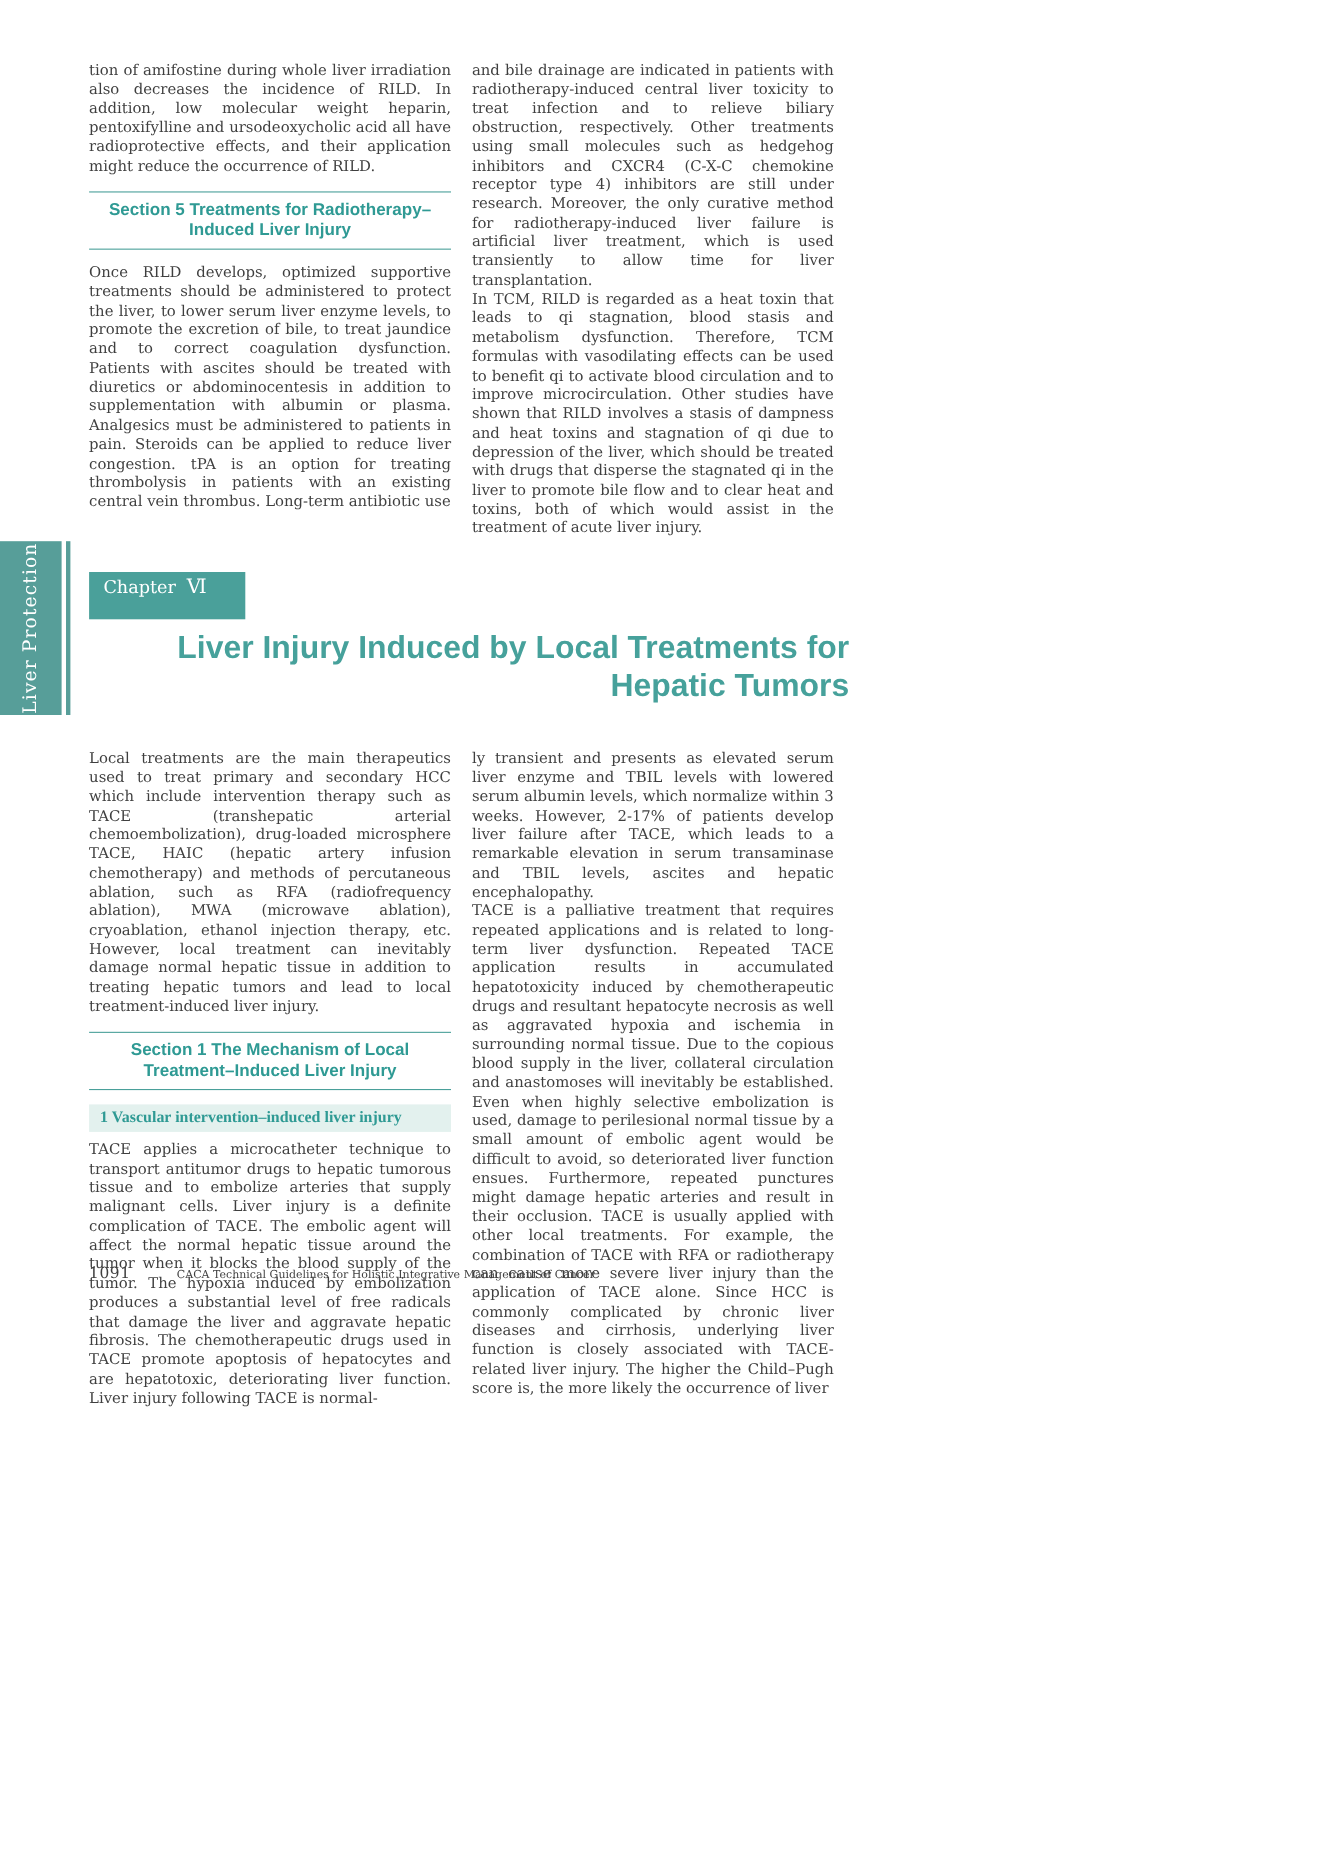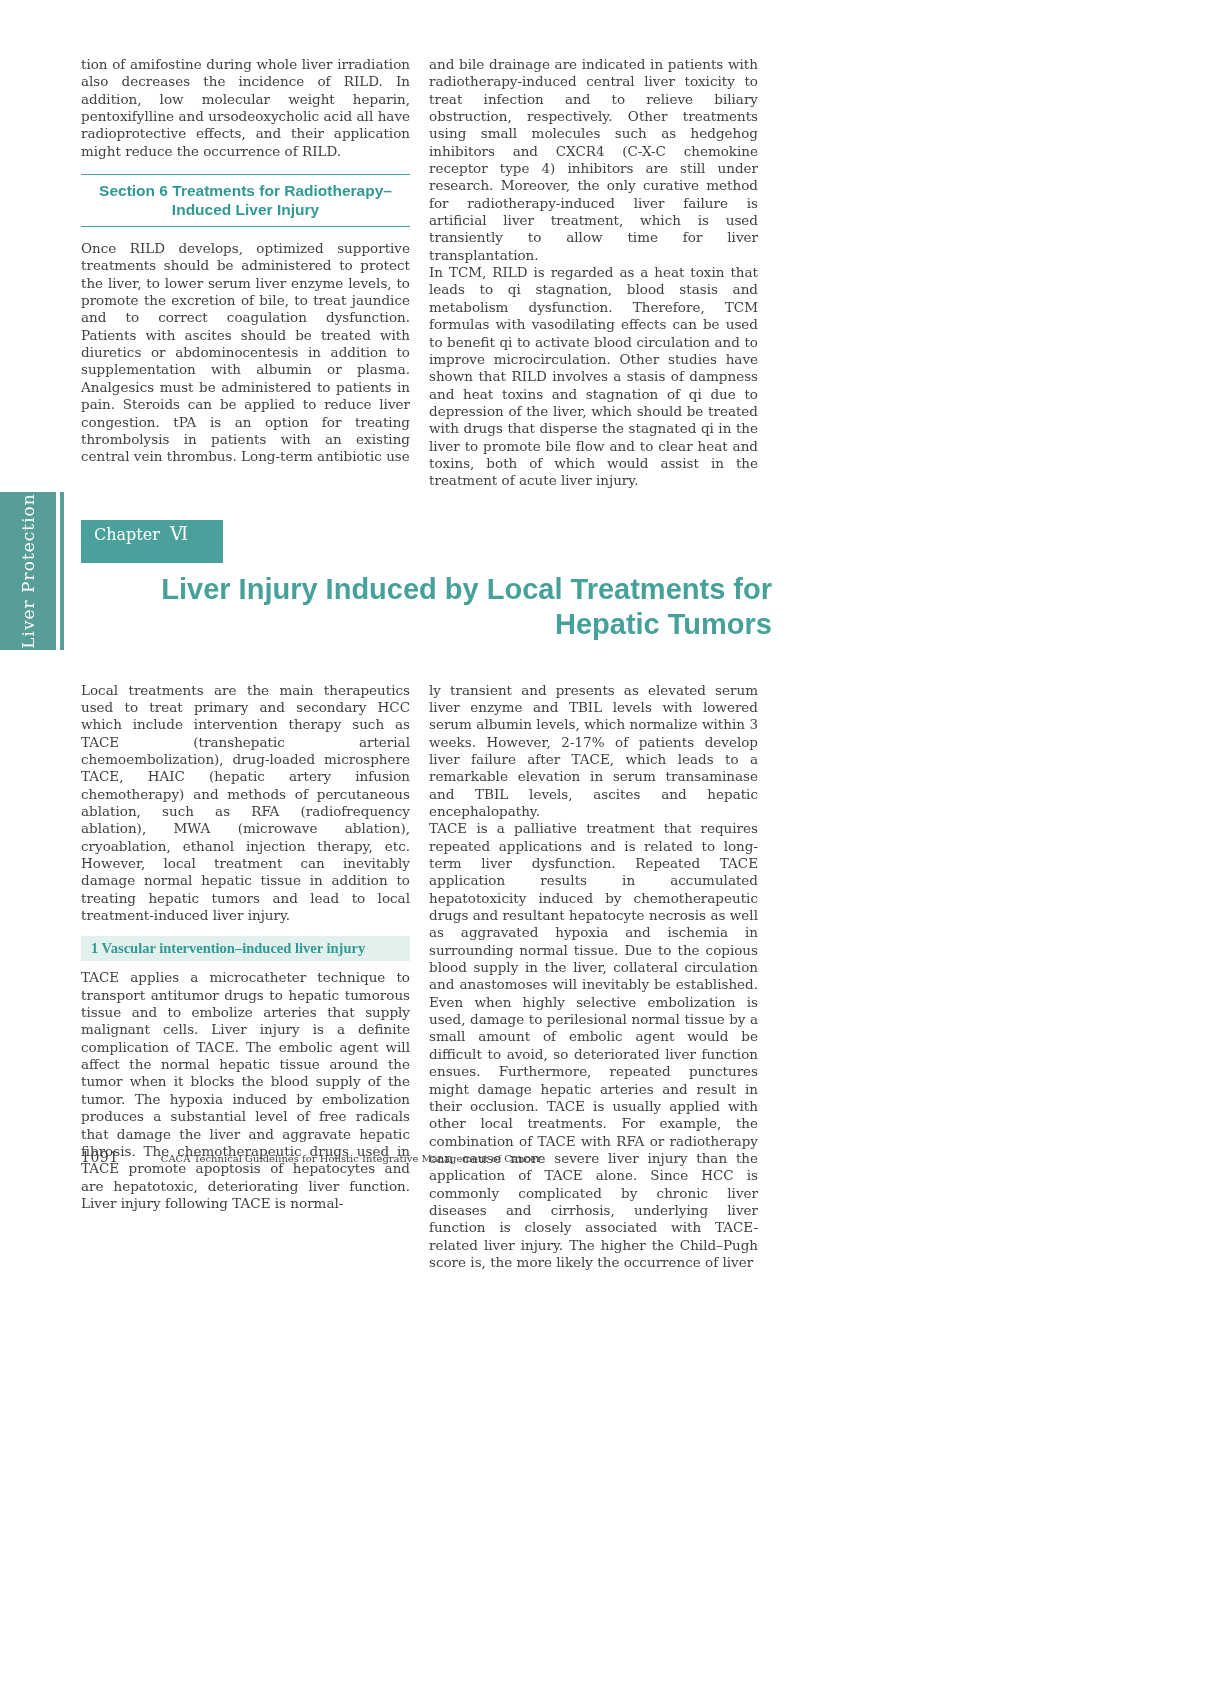--- a/index.html
+++ b/index.html
@@ -95,21 +95,21 @@
     <span class="sidebar-text">Liver Protection</span>
   </div>
   <div class="sidebar-accent"></div>
 
   <div class="content">
 
     <div class="two-col">
       <div class="col">
         <p class="body">tion of amifostine during whole liver irradiation also decreases the incidence of RILD. In addition, low molecular weight heparin, pentoxifylline and ursodeoxycholic acid all have radioprotective effects, and their application might reduce the occurrence of RILD.</p>
         <div class="section-heading-block">
-          <div class="section-heading">Section 6 Treatments for Radiotherapy–Induced Liver Injury</div>
+          <div class="section-heading">Section 5 Treatments for Radiotherapy–Induced Liver Injury</div>
         </div>
         <p class="body">Once RILD develops, optimized supportive treatments should be administered to protect the liver, to lower serum liver enzyme levels, to promote the excretion of bile, to treat jaundice and to correct coagulation dysfunction. Patients with ascites should be treated with diuretics or abdominocentesis in addition to supplementation with albumin or plasma. Analgesics must be administered to patients in pain. Steroids can be applied to reduce liver congestion. tPA is an option for treating thrombolysis in patients with an existing central vein thrombus. Long-term antibiotic use</p>
       </div>
       <div class="col">
         <p class="body">and bile drainage are indicated in patients with radiotherapy-induced central liver toxicity to treat infection and to relieve biliary obstruction, respectively. Other treatments using small molecules such as hedgehog inhibitors and CXCR4 (C-X-C chemokine receptor type 4) inhibitors are still under research. Moreover, the only curative method for radiotherapy-induced liver failure is artificial liver treatment, which is used transiently to allow time for liver transplantation.</p>
         <p class="body">In TCM, RILD is regarded as a heat toxin that leads to qi stagnation, blood stasis and metabolism dysfunction. Therefore, TCM formulas with vasodilating effects can be used to benefit qi to activate blood circulation and to improve microcirculation. Other studies have shown that RILD involves a stasis of dampness and heat toxins and stagnation of qi due to depression of the liver, which should be treated with drugs that disperse the stagnated qi in the liver to promote bile flow and to clear heat and toxins, both of which would assist in the treatment of acute liver injury.</p>
       </div>
     </div>
 
     <div class="chapter-head">
@@ -118,20 +118,23 @@
       </div>
       <h1 class="chapter-title">
         <span>Liver Injury Induced by Local Treatments for</span><br>
         <span>Hepatic Tumors</span>
       </h1>
     </div>
 
     <div class="two-col main-section">
       <div class="col">
         <p class="body">Local treatments are the main therapeutics used to treat primary and secondary HCC which include intervention therapy such as TACE (transhepatic arterial chemoembolization), drug-loaded microsphere TACE, HAIC (hepatic artery infusion chemotherapy) and methods of percutaneous ablation, such as RFA (radiofrequency ablation), MWA (microwave ablation), cryoablation, ethanol injection therapy, etc. However, local treatment can inevitably damage normal hepatic tissue in addition to treating hepatic tumors and lead to local treatment-induced liver injury.</p>
+        <div class="section-heading-block">
+          <div class="section-heading">Section 1 The Mechanism of Local Treatment–Induced Liver Injury</div>
+        </div>
         <div class="subheading">1 Vascular intervention–induced liver injury</div>
         <p class="body">TACE applies a microcatheter technique to transport antitumor drugs to hepatic tumorous tissue and to embolize arteries that supply malignant cells. Liver injury is a definite complication of TACE. The embolic agent will affect the normal hepatic tissue around the tumor when it blocks the blood supply of the tumor. The hypoxia induced by embolization produces a substantial level of free radicals that damage the liver and aggravate hepatic fibrosis. The chemotherapeutic drugs used in TACE promote apoptosis of hepatocytes and are hepatotoxic, deteriorating liver function. Liver injury following TACE is normal-</p>
       </div>
       <div class="col">
         <p class="body">ly transient and presents as elevated serum liver enzyme and TBIL levels with lowered serum albumin levels, which normalize within 3 weeks. However, 2-17% of patients develop liver failure after TACE, which leads to a remarkable elevation in serum transaminase and TBIL levels, ascites and hepatic encephalopathy.</p>
         <p class="body">TACE is a palliative treatment that requires repeated applications and is related to long-term liver dysfunction. Repeated TACE application results in accumulated hepatotoxicity induced by chemotherapeutic drugs and resultant hepatocyte necrosis as well as aggravated hypoxia and ischemia in surrounding normal tissue. Due to the copious blood supply in the liver, collateral circulation and anastomoses will inevitably be established. Even when highly selective embolization is used, damage to perilesional normal tissue by a small amount of embolic agent would be difficult to avoid, so deteriorated liver function ensues. Furthermore, repeated punctures might damage hepatic arteries and result in their occlusion. TACE is usually applied with other local treatments. For example, the combination of TACE with RFA or radiotherapy can cause more severe liver injury than the application of TACE alone. Since HCC is commonly complicated by chronic liver diseases and cirrhosis, underlying liver function is closely associated with TACE-related liver injury. The higher the Child–Pugh score is, the more likely the occurrence of liver</p>
       </div>
     </div>
 
   </div>

